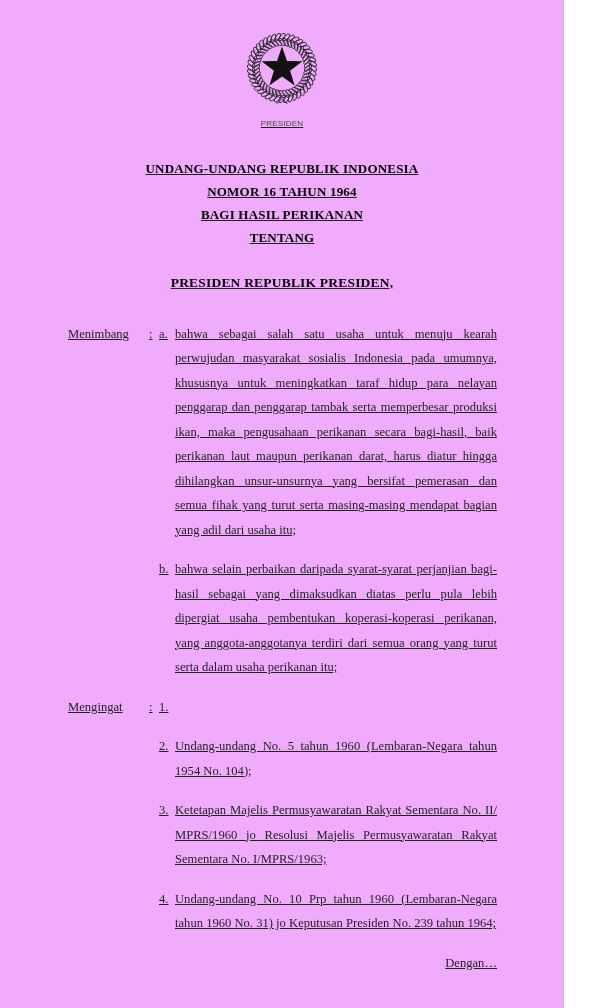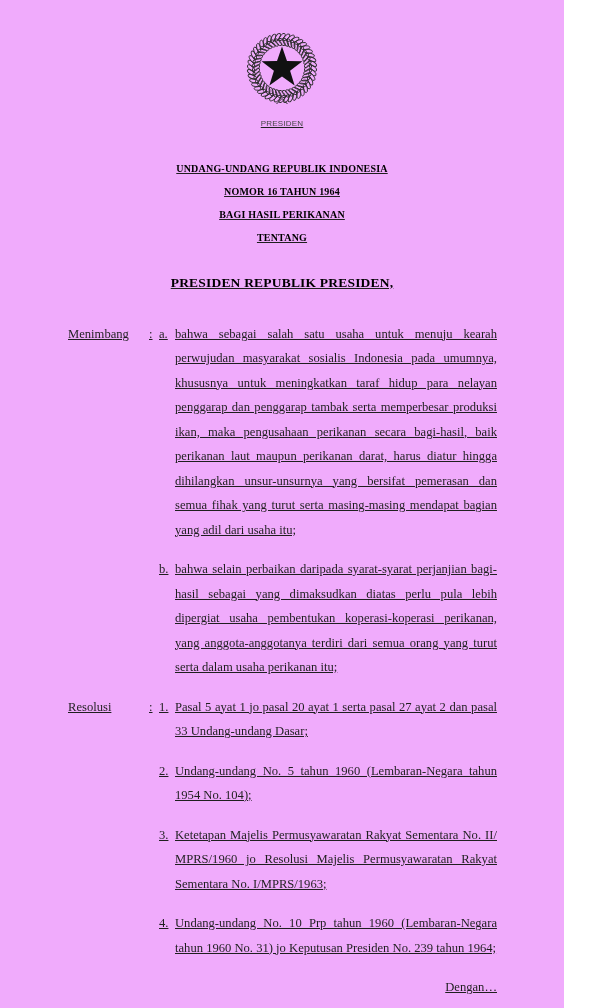--- a/index.html
+++ b/index.html
@@ -30,21 +30,21 @@
     font-family: "Liberation Sans", sans-serif;
     font-size: 8px;
     line-height: 9.5px;
     color: #454545;
     letter-spacing: 0.2px;
   }
   .title-block {
     margin-top: 28px;
     text-align: center;
     font-weight: bold;
-    font-size: 10px;
+    font-size: 13px;
     line-height: 23px;
     color: #000000;
     letter-spacing: 0.2px;
   }
   .salutation {
     margin-top: 22px;
     text-align: center;
     font-weight: bold;
     font-size: 13.5px;
     line-height: 23px;
@@ -196,24 +196,23 @@
   </div>
 
   <div class="clause-row">
     <div class="cell label"></div>
     <div class="cell sep"></div>
     <div class="cell marker">b.</div>
     <div class="cell text">bahwa selain perbaikan daripada syarat-syarat perjanjian bagi-hasil sebagai yang dimaksudkan diatas perlu pula lebih dipergiat usaha pembentukan koperasi-koperasi perikanan, yang anggota-anggotanya terdiri dari semua orang yang turut serta dalam usaha perikanan itu;</div>
   </div>
 
   <div class="clause-row">
-    <div class="cell label">Resolusi</div>
+    <div class="cell label">Mengingat</div>
     <div class="cell sep">:</div>
     <div class="cell marker">1.</div>
-    <div class="cell text">Pasal 5 ayat 1 jo pasal 20 ayat 1 serta pasal 27 ayat 2 dan pasal 33 Undang-undang Dasar;</div>
   </div>
 
   <div class="clause-row">
     <div class="cell label"></div>
     <div class="cell sep"></div>
     <div class="cell marker">2.</div>
     <div class="cell text">Undang-undang No. 5 tahun 1960 (Lembaran-Negara tahun 1954 No. 104);</div>
   </div>
 
   <div class="clause-row">

